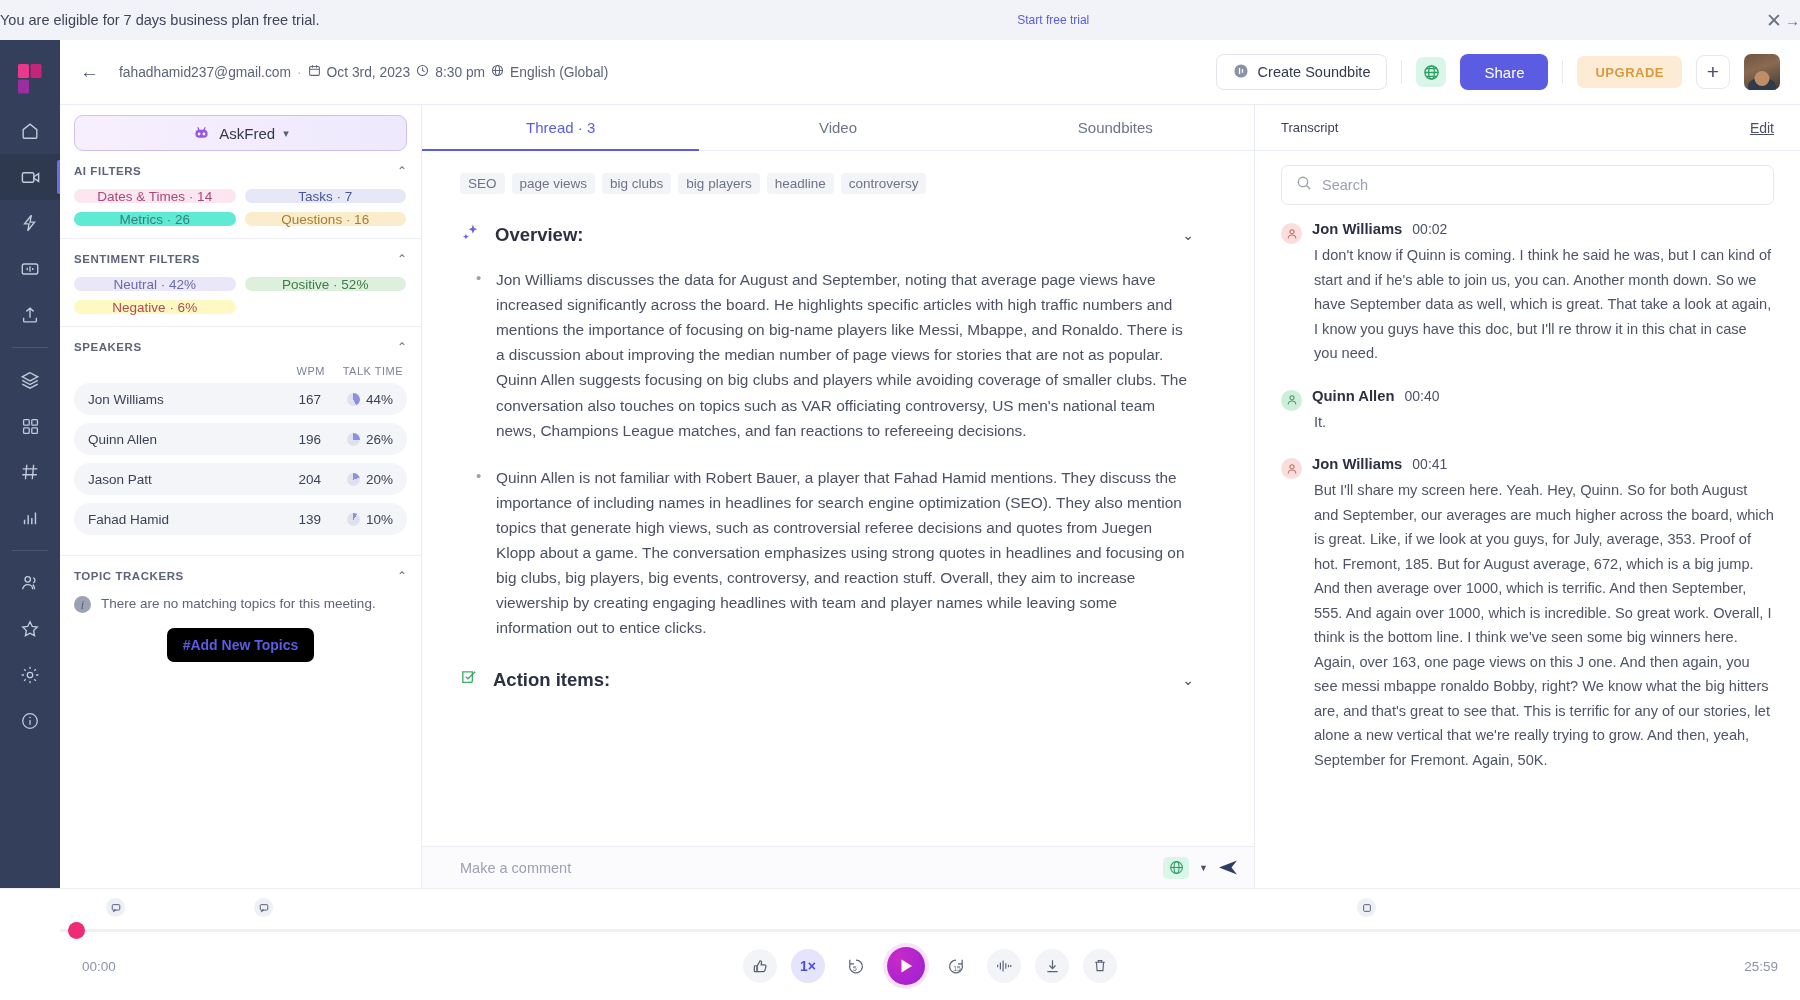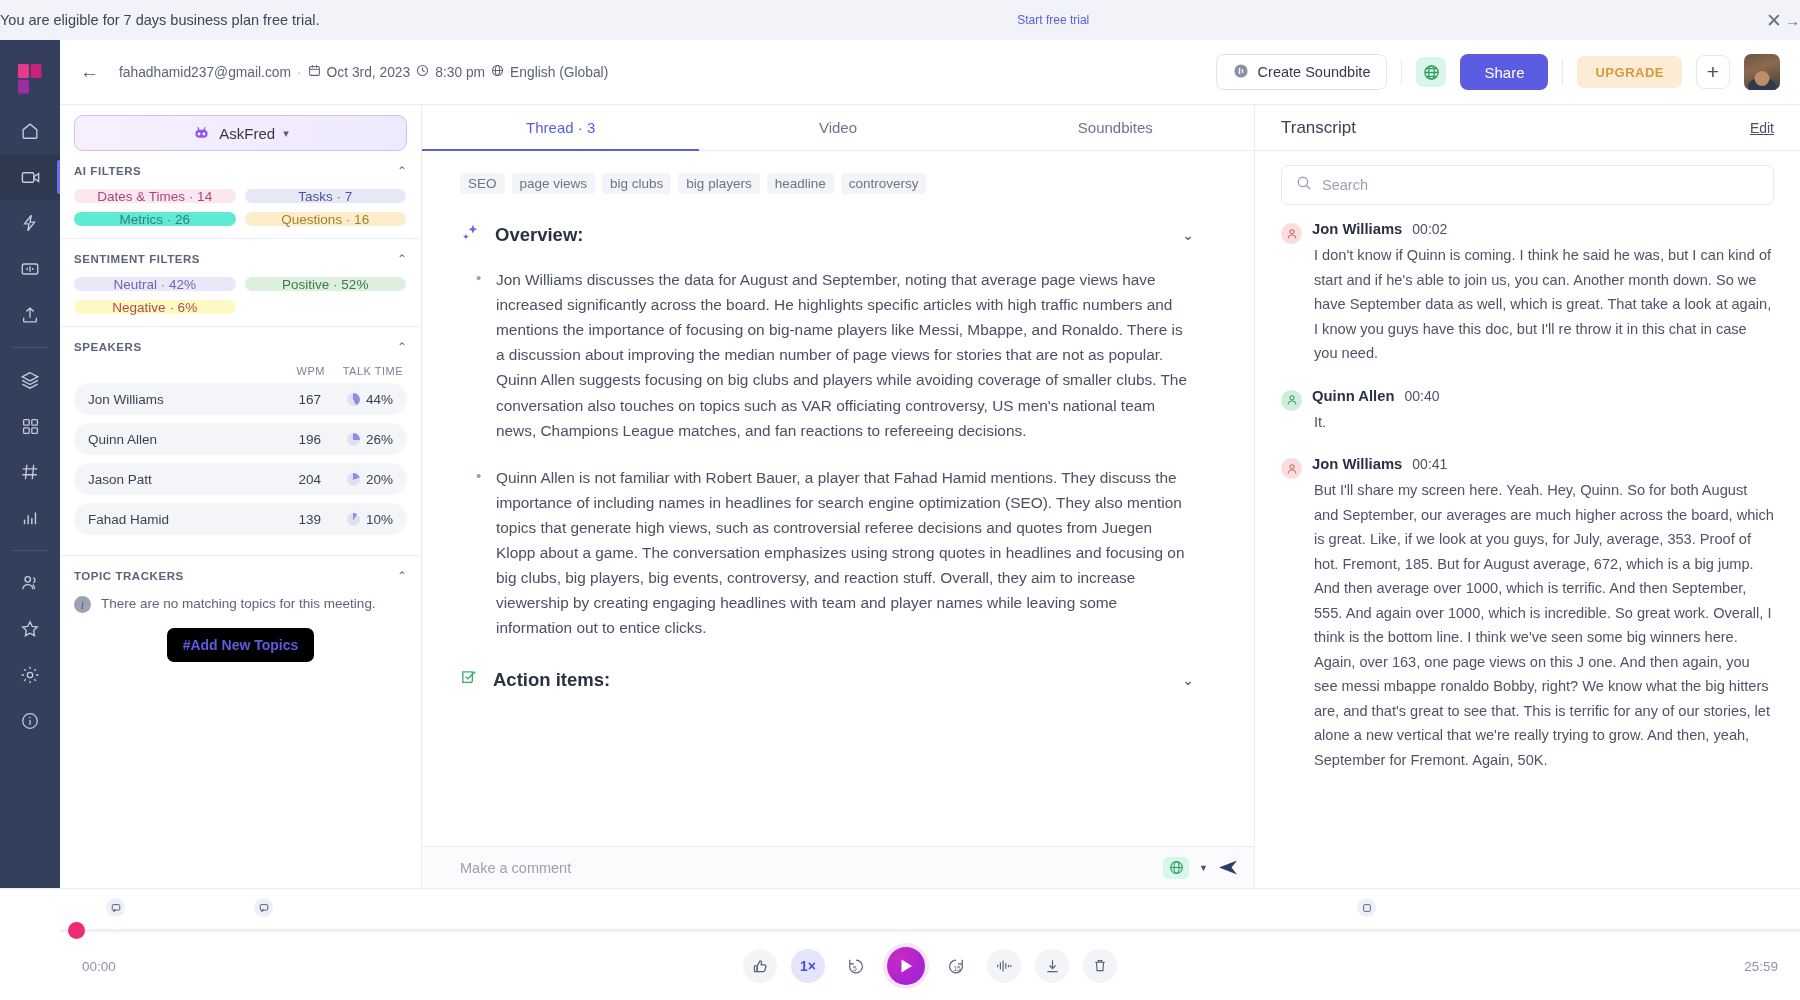--- a/index.html
+++ b/index.html
@@ -157,21 +157,21 @@
   }
   .mini-caret { color: #4a5164; font-size: 9px; cursor: pointer; }
   .send-btn { color: #2f3d63; cursor: pointer; display: flex; align-items: center; }
 
   
   .right { width: 545px; flex: 0 0 545px; display: flex; flex-direction: column; min-height: 0; }
   .tr-head {
     height: 46px; flex: 0 0 46px; display: flex; align-items: center;
     justify-content: space-between; padding: 0 26px 0 26px; border-bottom: 1px solid #e9ecf2;
   }
-  .tr-title { font-size: 17px; color: #3b4253; text-align: right; }
+  .tr-title { font-size: 13px; color: #3b4253; text-align: right; }
   .tr-edit { font-size: 14px; color: #4a5164; text-decoration: underline; cursor: pointer; }
   .tr-search-wrap { padding: 14px 26px 6px 26px; }
   .tr-search {
     height: 40px; border: 1px solid #e4e7ee; border-radius: 7px;
     display: flex; align-items: center; gap: 10px; padding: 0 14px;
   }
   .tr-search input {
     border: none; outline: none; font-size: 14.5px; flex: 1 1 auto;
     font-family: inherit; color: #2f3542; background: transparent;
   }

